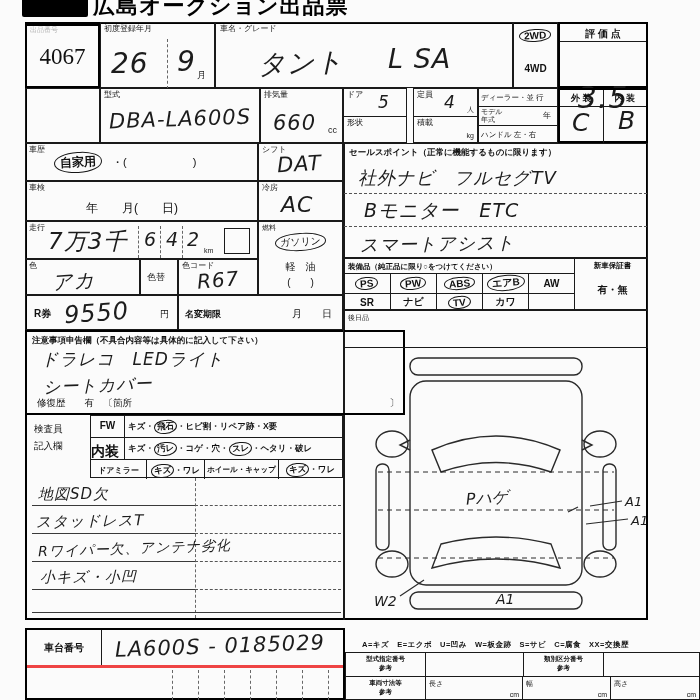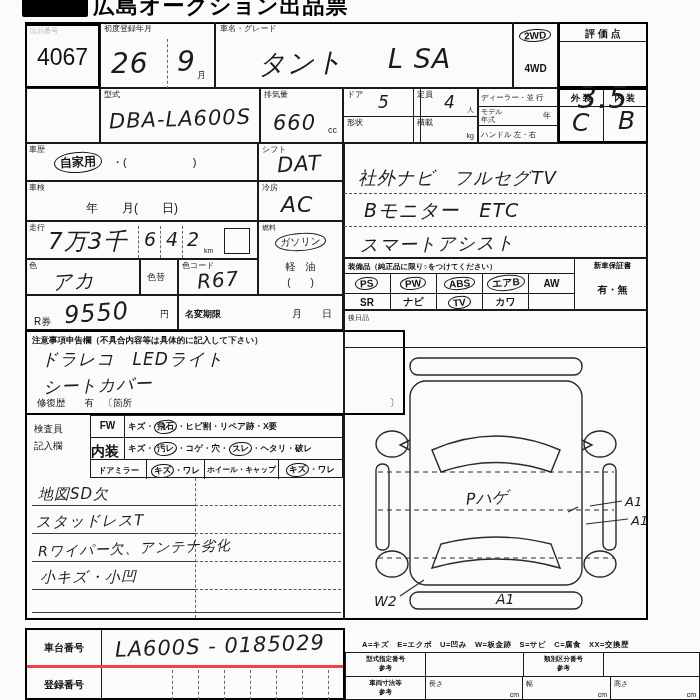--- a/index.html
+++ b/index.html
@@ -33,21 +33,21 @@
   <div style="position:absolute;left:22px;top:-9px;display:flex;align-items:center;gap:5px;">
     <span style="display:inline-block;width:66px;height:21px;background:#000;border-radius:2px;
              box-shadow:inset 0 8px 0 -7px #fff, inset 0 15px 0 -14px #fff;"></span>
     <span style="font-size:22px;font-weight:bold;letter-spacing:1px;color:#000;">広島オークション出品票</span>
   </div>
 
   <div class="b thick" style="left:25px;top:22px;width:623px;height:598px;"></div>
 
   <div class="b" style="left:343px;top:143px;width:0;height:477px;"></div>
 
-  <div class="b thick" style="left:25px;top:24px;width:75px;height:64px;">
+  <div class="b thick" style="left:25px;top:24px;width:75px;height:64px;font-family:Liberation Serif, serif;">
     <span class="lbl lbl7" style="left:3px;top:1px;color:#b5b5b5;">出品番号</span>
     <span class="prt" style="left:0;right:0;top:18px;text-align:center;font-size:23px;">4067</span>
   </div>
   <div class="b" style="left:25px;top:88px;width:75px;height:55px;"></div>
 
   <div class="b" style="left:100px;top:22px;width:115px;height:66px;">
     <span class="lbl" style="left:3px;top:2px;">初度登録年月</span>
     <span class="hw" style="left:10px;top:24px;font-size:28px;">26</span>
     <span class="dashv" style="left:66px;top:16px;height:50px;"></span>
     <span class="hw" style="left:76px;top:22px;font-size:28px;">9</span>
@@ -72,21 +72,21 @@
 
   <div class="b" style="left:100px;top:88px;width:160px;height:55px;">
     <span class="lbl" style="left:3px;top:2px;">型式</span>
     <span class="hw" style="left:8px;top:18px;font-size:21px;transform:rotate(-2deg);">DBA-LA600S</span>
   </div>
   <div class="b" style="left:260px;top:88px;width:83px;height:55px;">
     <span class="lbl" style="left:3px;top:2px;">排気量</span>
     <span class="hw" style="left:12px;top:22px;font-size:21px;">660</span>
     <span class="lbl lbl9" style="right:5px;bottom:6px;">cc</span>
   </div>
-  <div class="b" style="left:343px;top:88px;width:78px;height:55px;">
+  <div class="b" style="left:343px;top:88px;width:64px;height:55px;">
     <div style="height:27px;border-bottom:1px solid #1a1a1a;position:relative;">
       <span class="lbl" style="left:3px;top:2px;">ドア</span>
       <span class="hw" style="left:34px;top:3px;font-size:17px;">5</span>
     </div>
     <span class="lbl" style="left:3px;top:30px;">形状</span>
   </div>
   <div class="b" style="left:413px;top:88px;width:65px;height:55px;">
     <div style="height:27px;border-bottom:1px solid #1a1a1a;position:relative;">
       <span class="lbl" style="left:3px;top:2px;">定員</span>
       <span class="hw" style="left:30px;top:3px;font-size:17px;">4</span>
@@ -158,21 +158,21 @@
   </div>
   <div class="b" style="left:140px;top:259px;width:38px;height:36px;">
     <span class="lbl lbl9" style="left:6px;top:13px;">色替</span>
   </div>
   <div class="b" style="left:178px;top:259px;width:80px;height:36px;">
     <span class="lbl" style="left:3px;top:2px;">色コード</span>
     <span class="hw" style="left:18px;top:8px;font-size:20px;transform:rotate(-5deg);">R67</span>
   </div>
 
   <div class="b" style="left:25px;top:295px;width:153px;height:35px;">
-    <span class="prt" style="left:8px;top:19px;font-size:10px;font-weight:normal;">R券</span>
+    <span class="prt" style="left:8px;top:11px;font-size:10px;font-weight:bold;">R券</span>
     <span class="hw" style="left:38px;top:3px;font-size:24px;transform:rotate(-4deg);">9550</span>
     <span class="prt" style="right:8px;top:12px;font-size:9px;">円</span>
   </div>
   <div class="b" style="left:178px;top:295px;width:165px;height:35px;">
     <span class="prt" style="left:6px;top:12px;font-size:9px;font-weight:bold;">名変期限</span>
     <span class="prt" style="right:10px;top:11px;font-size:10px;">月　　日</span>
   </div>
 
   <div class="b thick" style="left:25px;top:330px;width:380px;height:85px;">
     <span class="prt" style="left:5px;top:3px;font-size:8.5px;font-weight:bold;">注意事項申告欄（不具合内容等は具体的に記入して下さい）</span>
@@ -210,20 +210,21 @@
   <span class="dashh" style="left:195px;top:561px;width:146px;"></span>
   <span class="solh" style="left:32px;top:589px;width:163px;"></span>
   <span class="dashh" style="left:195px;top:589px;width:146px;"></span>
   <span class="solh" style="left:32px;top:612px;width:309px;"></span>
   <span class="hw" style="left:38px;top:485px;font-size:15px;">地図SD欠</span>
   <span class="hw" style="left:36px;top:512px;font-size:15px;transform:rotate(-1deg);">スタッドレスT</span>
   <span class="hw" style="left:38px;top:540px;font-size:14px;transform:rotate(-2deg);">Rワイパー欠、アンテナ劣化</span>
   <span class="hw" style="left:40px;top:568px;font-size:15px;">小キズ・小凹</span>
 
   <div class="b" style="left:343px;top:143px;width:305px;height:115px;">
+    <span class="prt" style="left:5px;top:3px;font-size:8.5px;font-weight:bold;">セールスポイント（正常に機能するものに限ります）</span>
     <div style="position:absolute;left:0;right:0;top:16px;height:33px;border-bottom:1px dashed #555;text-align:center;">
       <span class="hw" style="left:14px;top:6px;font-size:18px;">社外ナビ　フルセグTV</span>
     </div>
     <div style="position:absolute;left:0;right:0;top:49px;height:33px;border-bottom:1px dashed #555;">
       <span class="hw" style="left:20px;top:5px;font-size:19px;">Bモニター　ETC</span>
     </div>
     <div style="position:absolute;left:0;right:0;top:82px;height:33px;">
       <span class="hw" style="left:16px;top:6px;font-size:18px;transform:rotate(-1deg);">スマートアシスト</span>
     </div>
   </div>
@@ -299,21 +300,20 @@
     <text class="hwt" x="148" y="252" font-size="14" stroke="none">A1</text>
     <text class="hwt" x="26" y="254" font-size="14" stroke="none">W2</text>
   </svg>
 
   <div class="b thick" style="left:25px;top:628px;width:320px;height:72px;">
     <div style="height:35px;border-bottom:3px solid #ef4444;position:relative;">
       <span style="position:absolute;left:0;top:0;width:75px;height:100%;border-right:1px solid #1a1a1a;box-sizing:border-box;display:flex;align-items:center;justify-content:center;font-size:10px;font-weight:bold;">車台番号</span>
       <span class="hw" style="left:88px;top:4px;font-size:21px;transform:rotate(-2deg);">LA600S - 0185029</span>
     </div>
     <div style="height:33px;position:relative;">
-      <span style="position:absolute;left:0;top:0;width:75px;height:100%;border-right:1px solid #1a1a1a;box-sizing:border-box;display:flex;align-items:center;justify-content:center;font-size:10px;font-weight:bold;">登録番号</span>
       <span class="dashv" style="left:145px;top:2px;height:30px;"></span>
       <span class="dashv" style="left:171px;top:2px;height:30px;"></span>
       <span class="dashv" style="left:197px;top:2px;height:30px;"></span>
       <span class="dashv" style="left:223px;top:2px;height:30px;"></span>
       <span class="dashv" style="left:249px;top:2px;height:30px;"></span>
       <span class="dashv" style="left:275px;top:2px;height:30px;"></span>
       <span class="dashv" style="left:301px;top:2px;height:30px;"></span>
     </div>
   </div>
 

